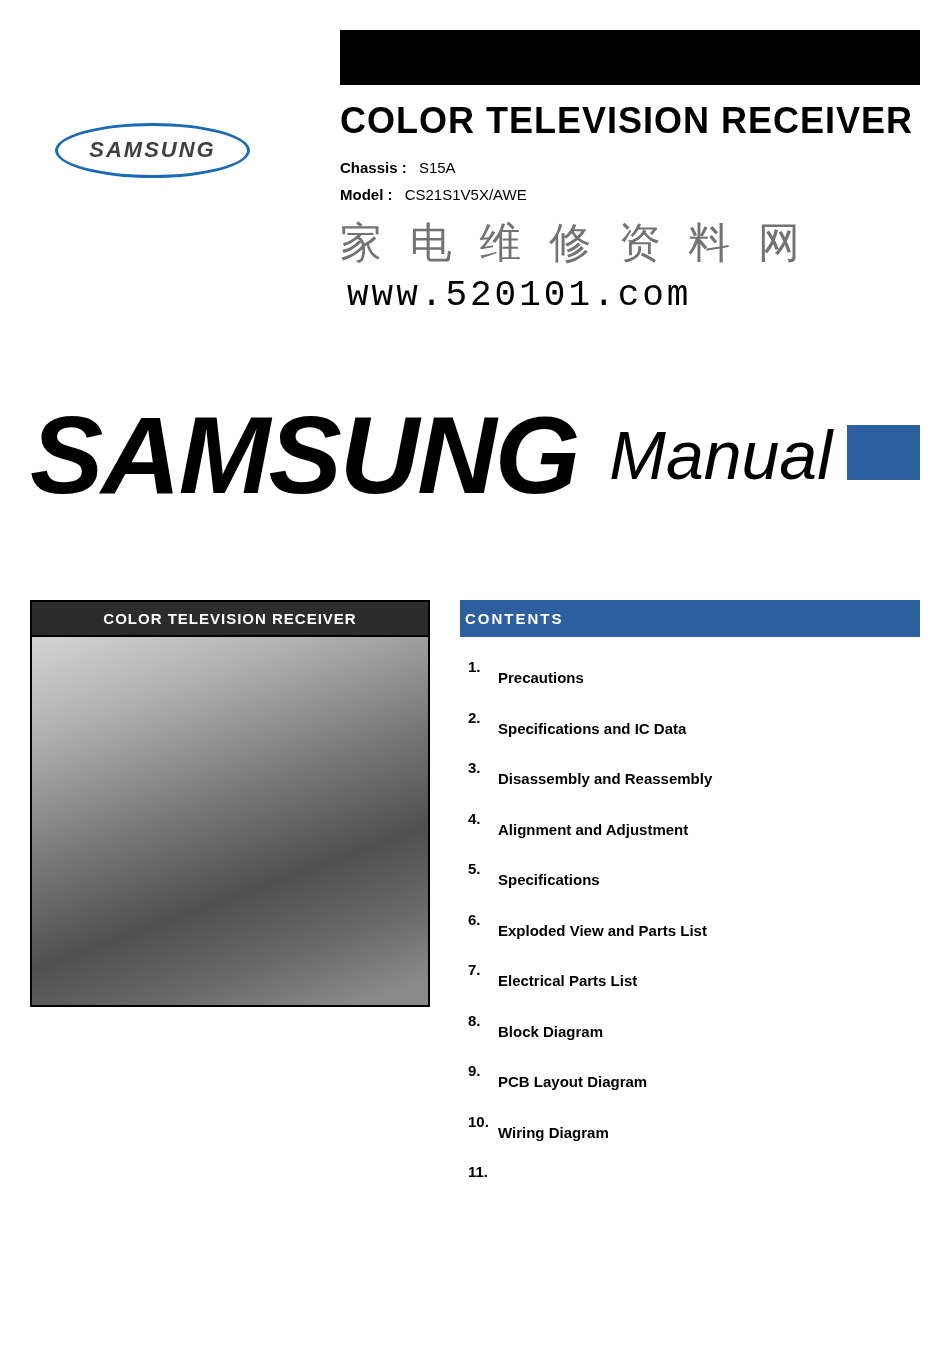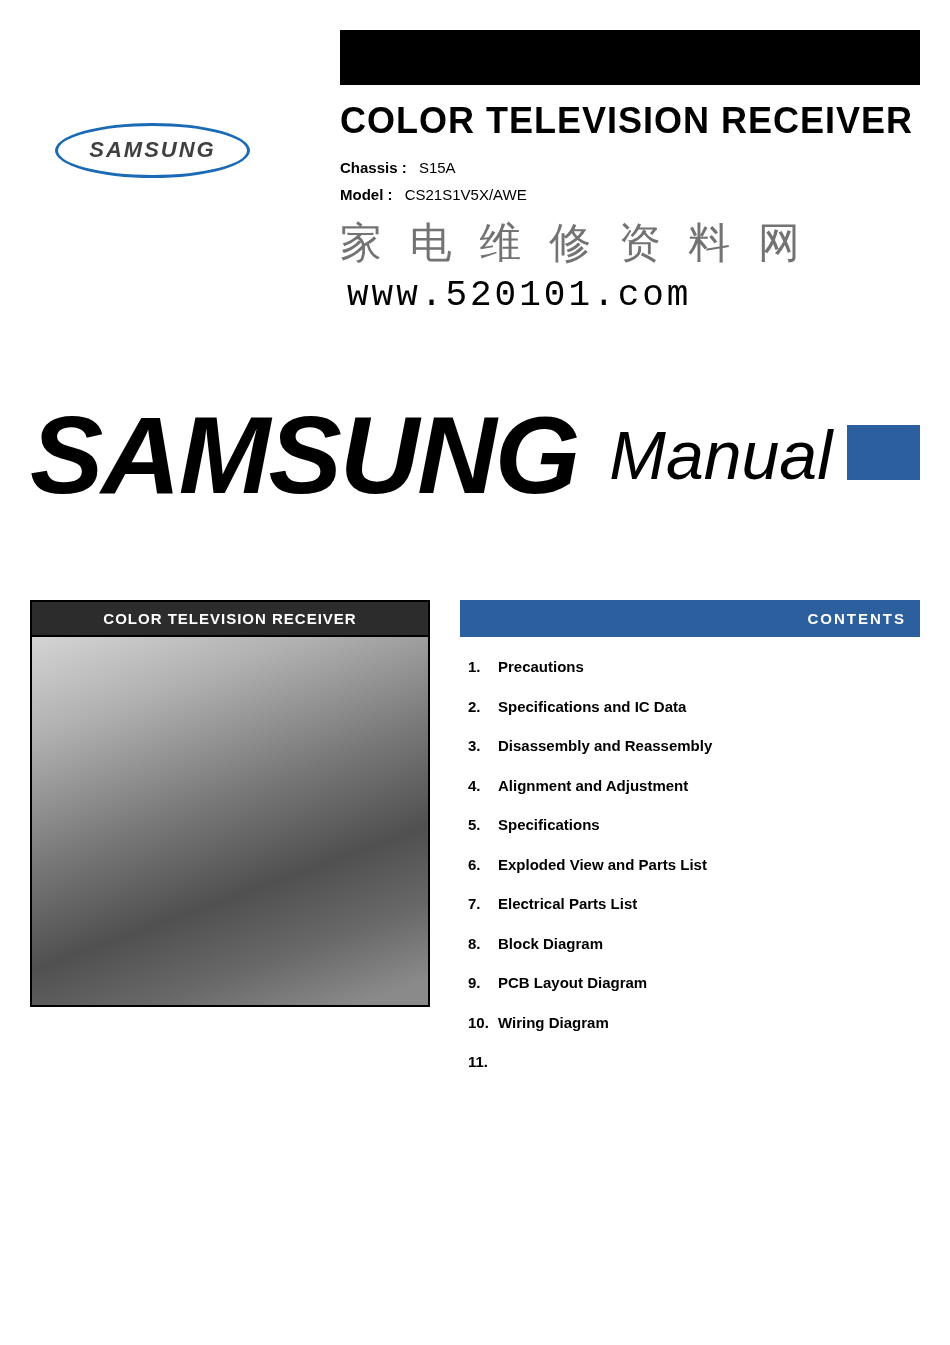--- a/index.html
+++ b/index.html
@@ -197,22 +197,22 @@
     
     .right-column {
       flex: 1;
     }
 
     .contents-header {
       background: #2c5f9e;
       color: #ffffff;
       font-weight: 900;
       font-size: 15px;
-      text-align: right;
-      padding: 8px 12px;
+      text-align: left;
+      padding: 8px 3px;
       letter-spacing: 2px;
       border: 2px solid #2c5f9e;
     }
 
     .contents-list {
       padding: 10px 0;
     }
 
     .contents-item {
       display: flex;
@@ -224,20 +224,21 @@
       line-height: 1.3;
     }
 
     .contents-item .item-number {
       min-width: 30px;
       font-weight: 700;
     }
 
     .contents-item .item-text {
       flex: 1;
+      margin-top: 11px;
     }
   </style>
 </head>
 <body>
 
 <div class="top-black-bar"></div>
 
 <div class="samsung-logo-area">
   <div class="samsung-logo">
     <div class="samsung-logo-oval">

